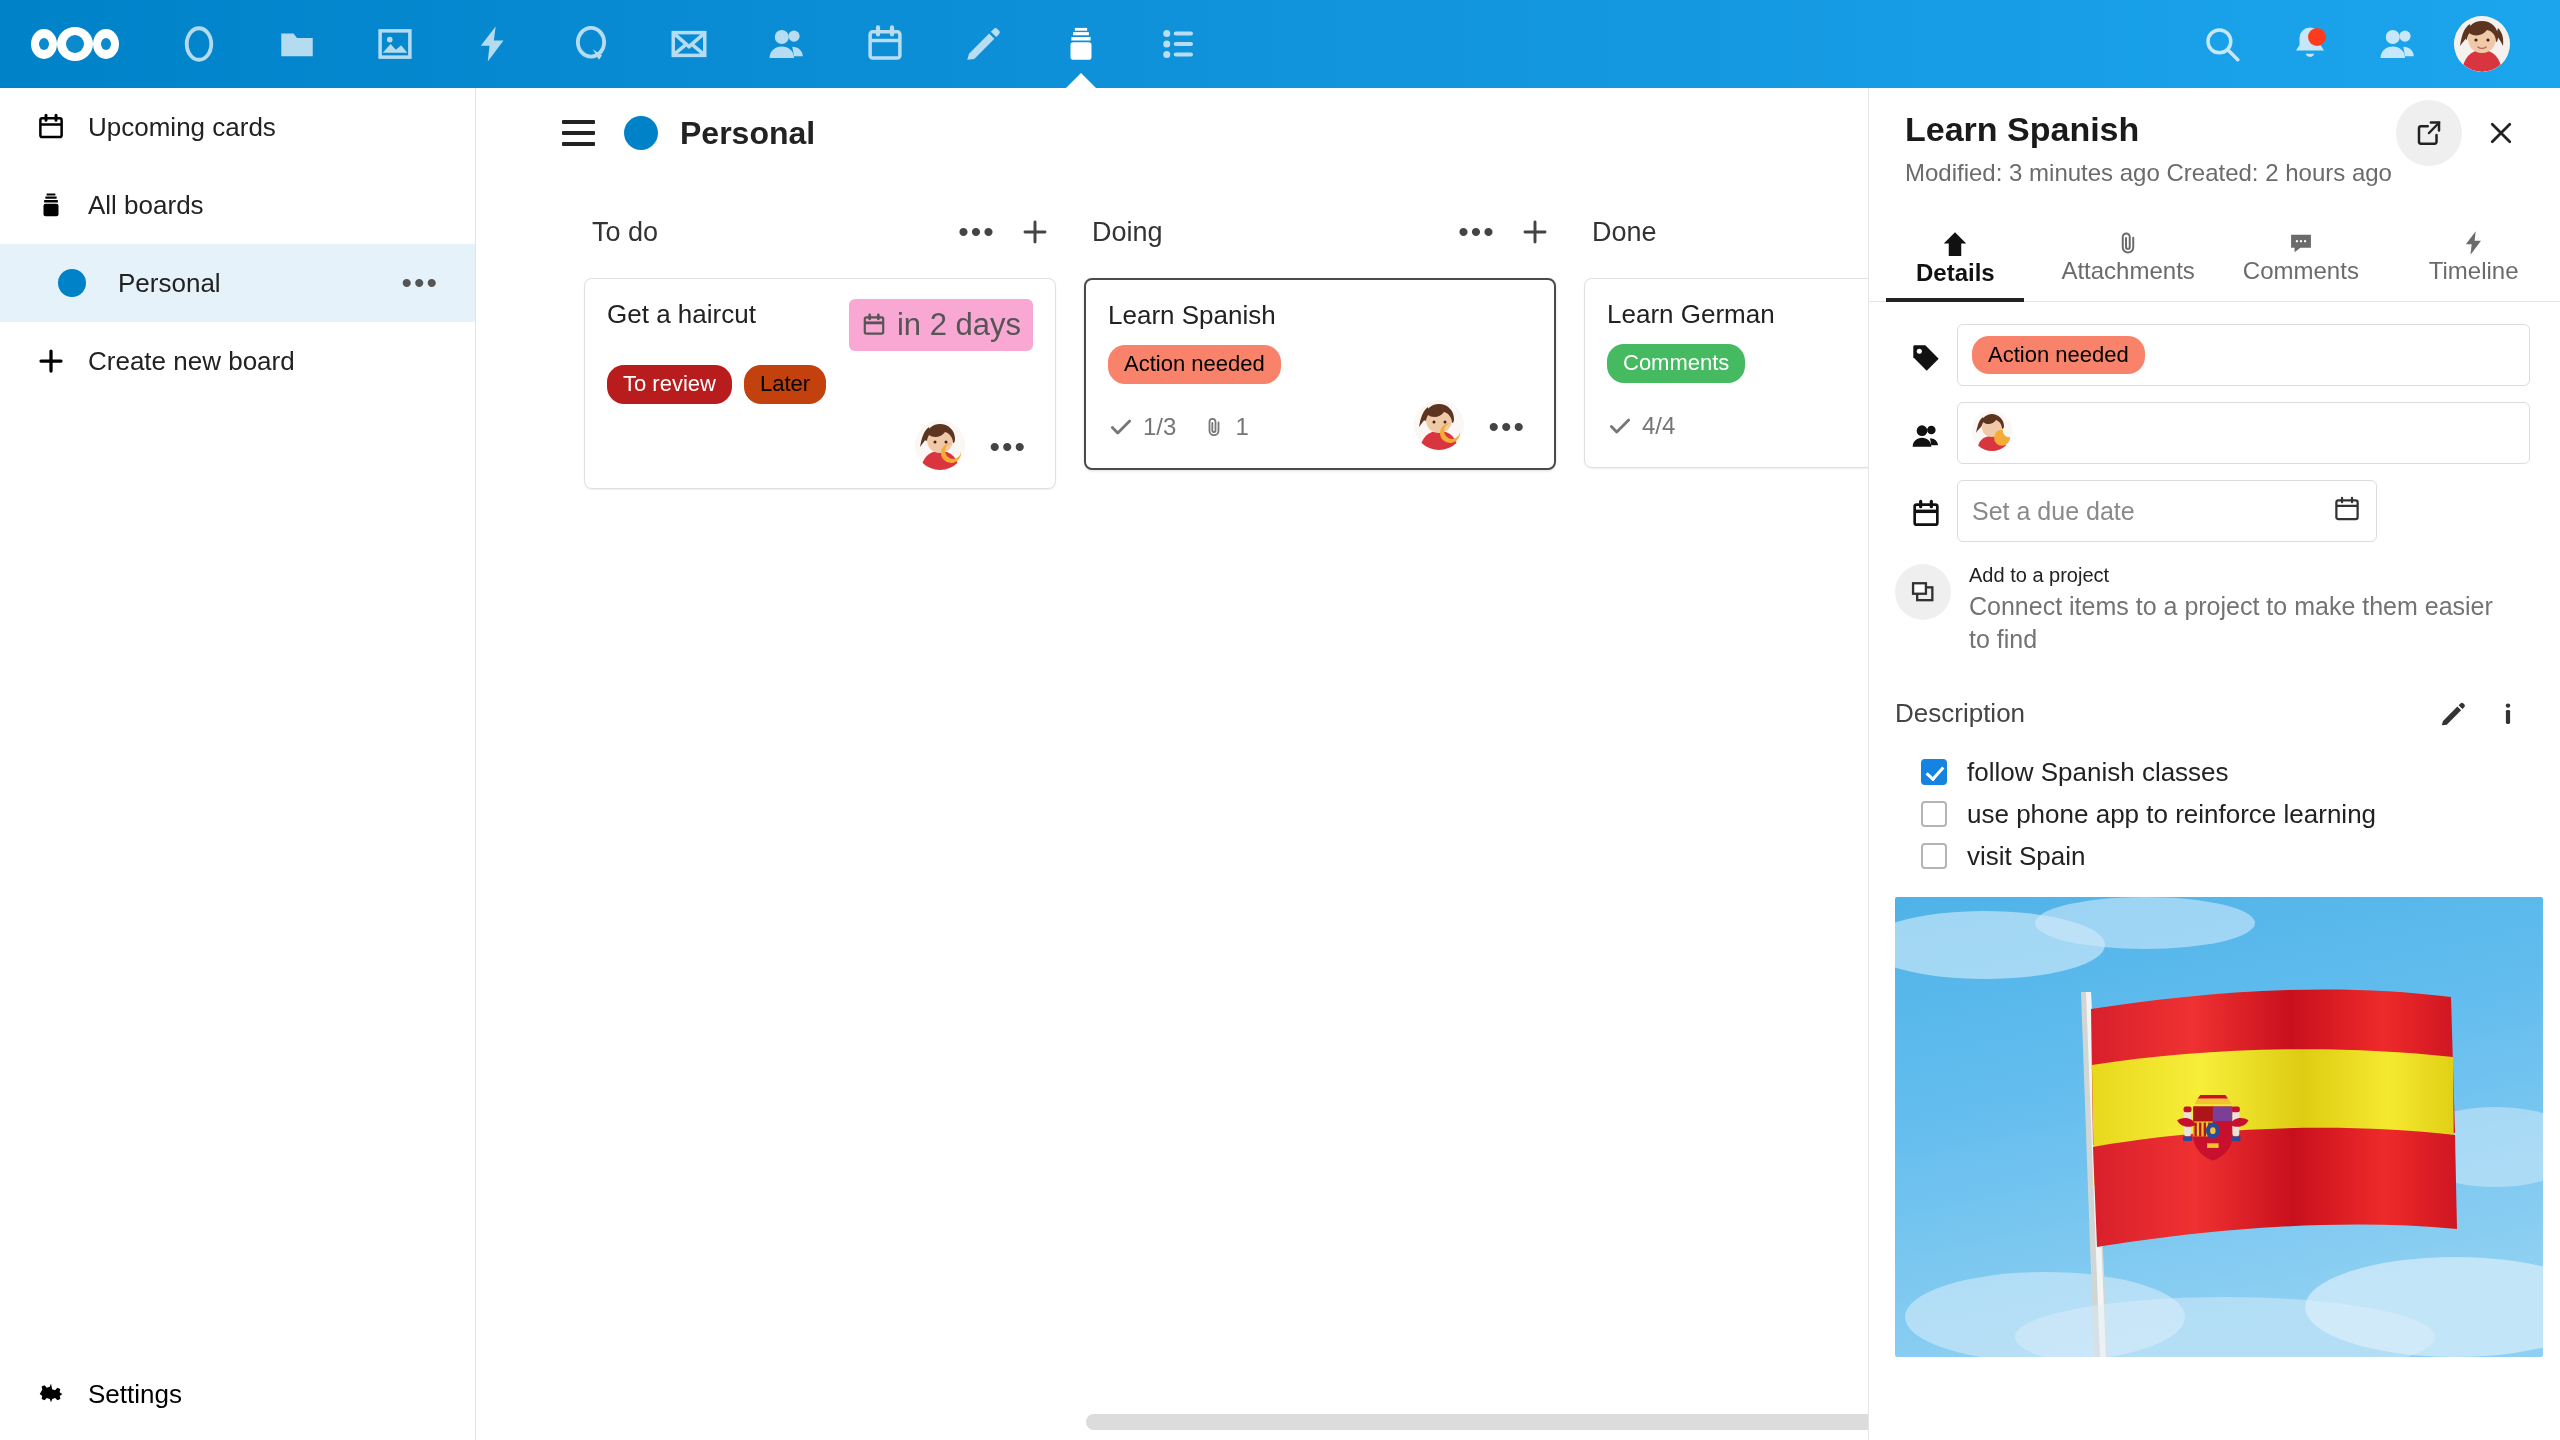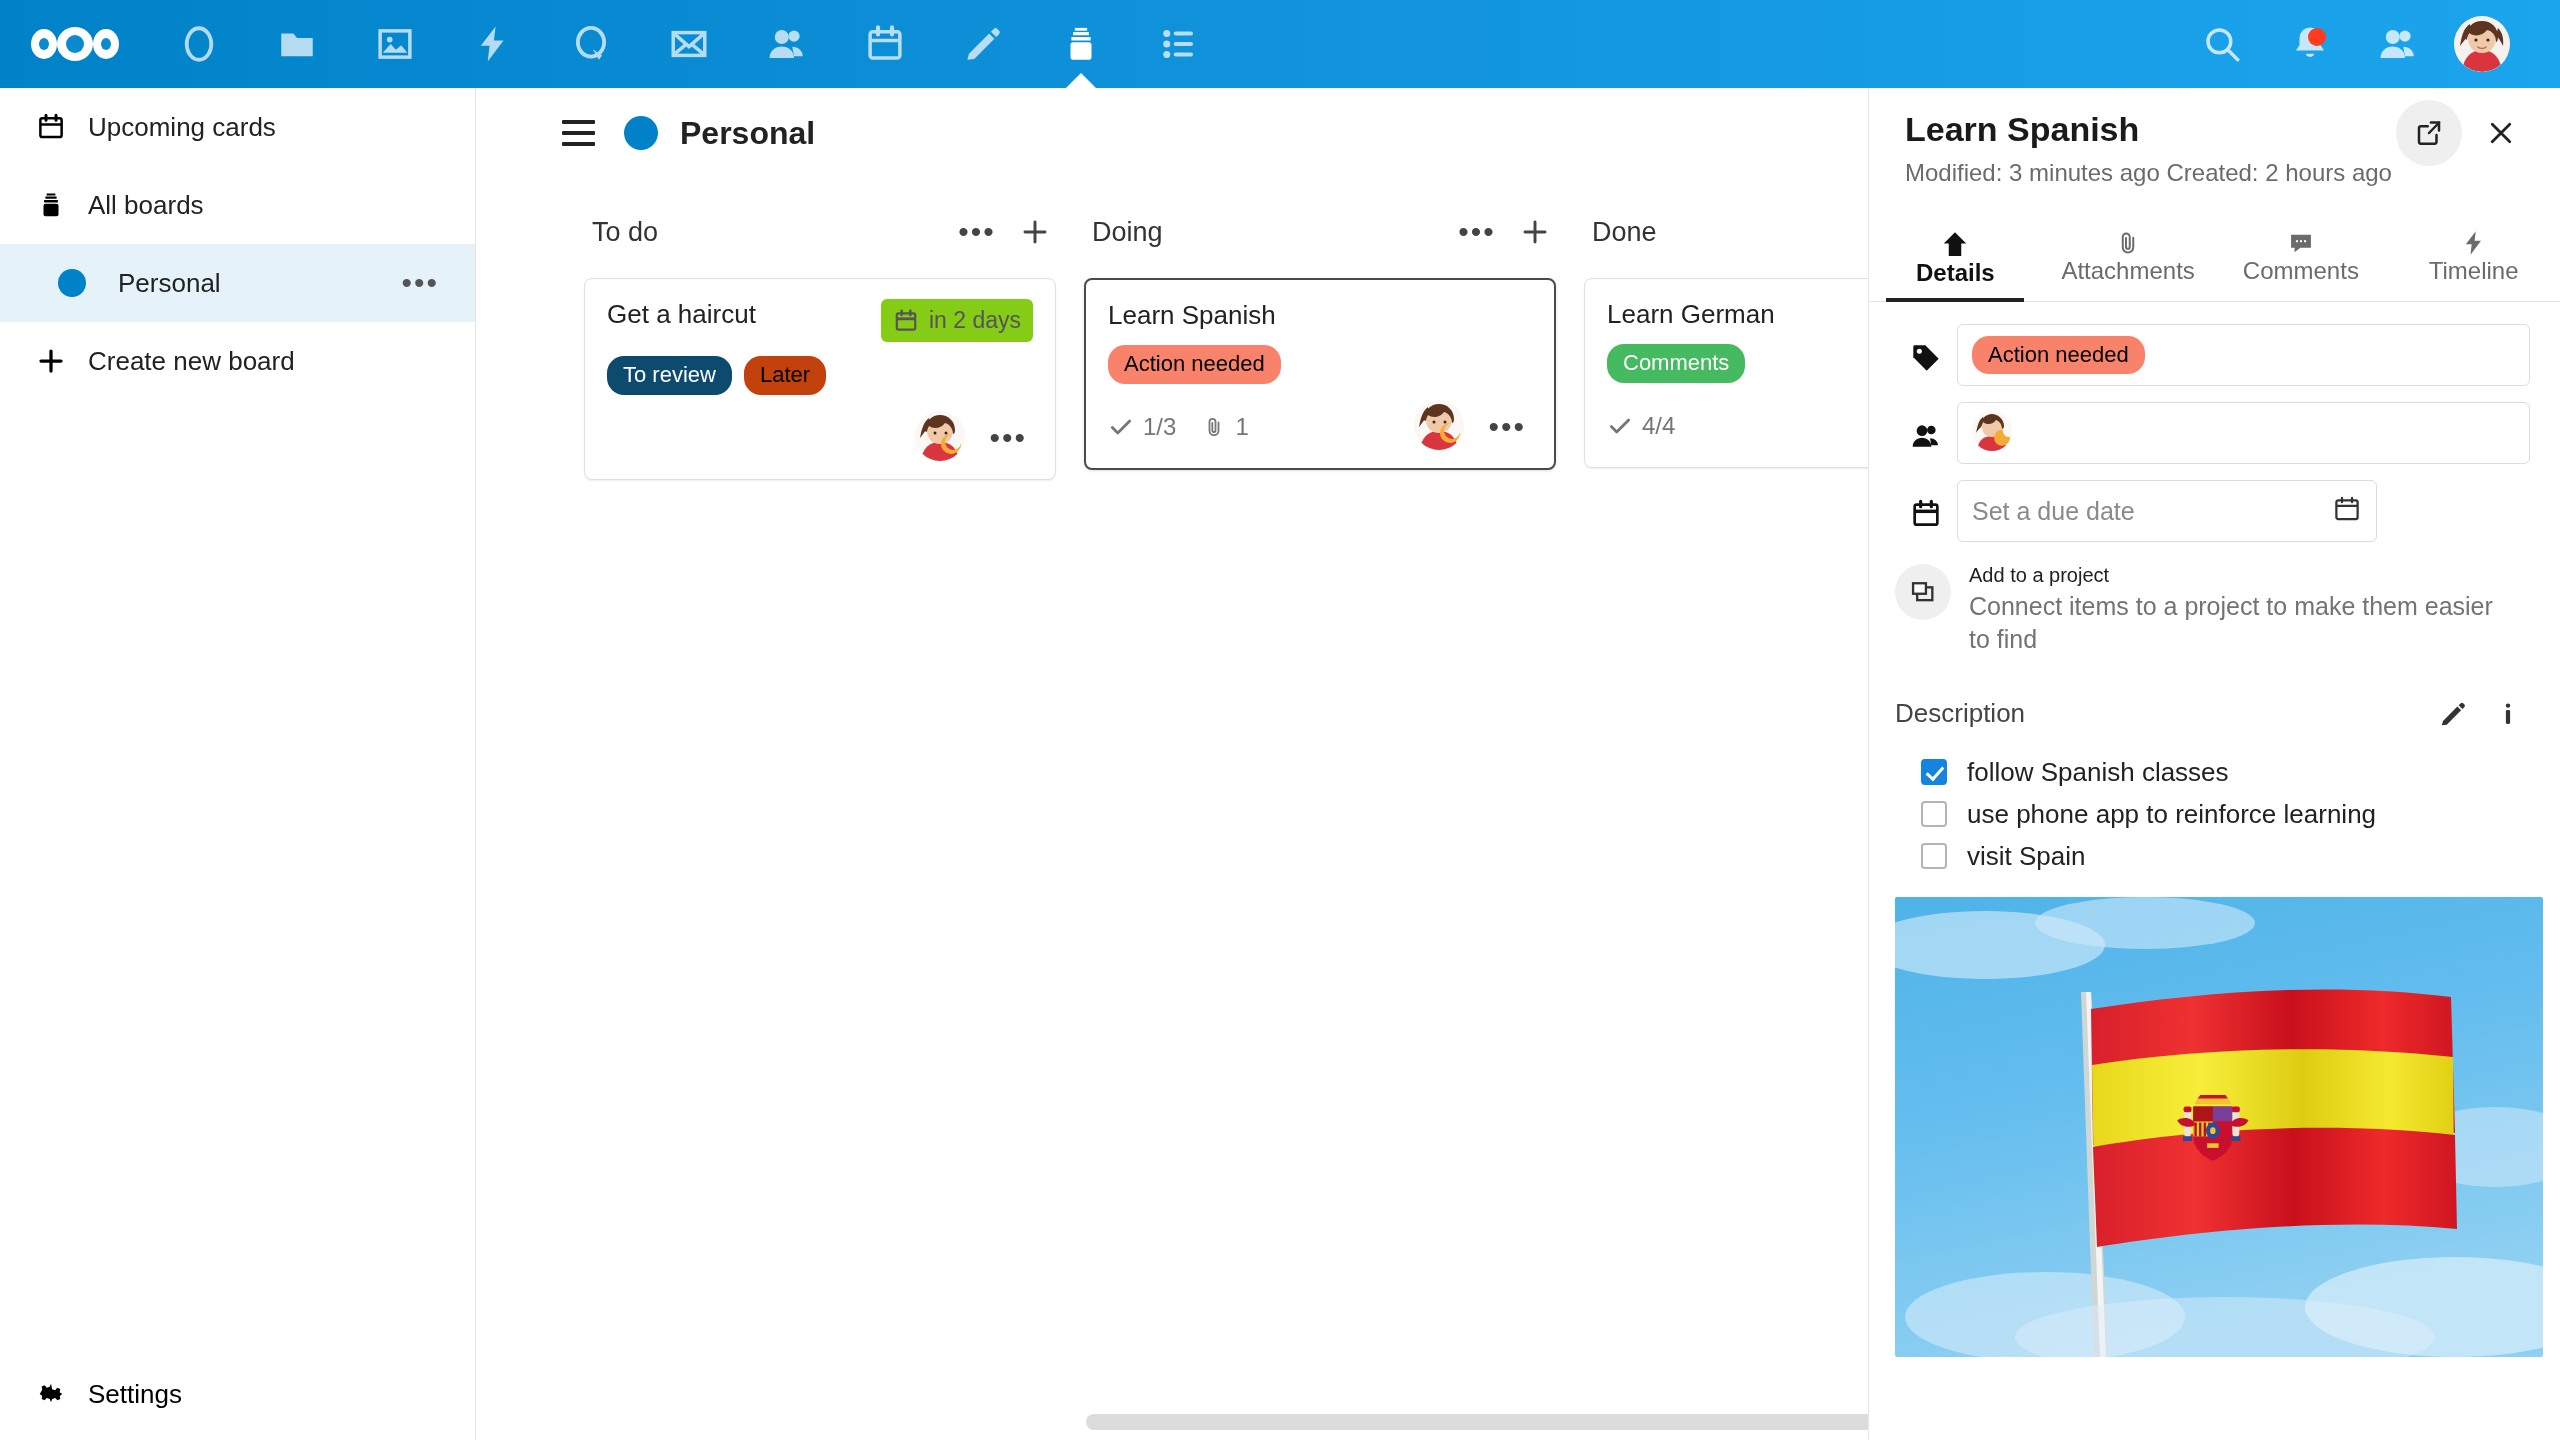--- a/index.html
+++ b/index.html
@@ -99,22 +99,22 @@
 
   .card {
     margin: 10px 14px 0 14px; background: #fff; border: 1px solid #e0e0e0;
     border-radius: 8px; padding: 20px 22px 14px 22px; cursor: pointer;
     box-shadow: 0 1px 2px rgba(0,0,0,.07); position: relative;
   }
   .card.selected { border: 2px solid #4a4a4a; box-shadow: 0 1px 3px rgba(0,0,0,.12); }
   .card-top { display: flex; align-items: flex-start; }
   .card-title { font-size: 26px; color: #222; line-height: 1.2; }
   .due-badge {
-    margin-left: auto; background: #84cc16; border-radius: 6px; padding: 8px 12px;
-    display: flex; align-items: center; gap: 10px; font-size: 23px; color: #555;
+    margin-left: auto; background: #f9a8d4; border-radius: 6px; padding: 8px 12px;
+    display: flex; align-items: center; gap: 10px; font-size: 31px; color: #555;
   }
   .tags { display: flex; gap: 12px; margin-top: 14px; flex-wrap: wrap; }
   .tag { border-radius: 17px; padding: 5px 16px; font-size: 22px; line-height: 1.3; }
   .card-bottom { display: flex; align-items: center; margin-top: 16px; min-height: 54px; }
   .card-stats { display: flex; align-items: center; gap: 26px; color: #767676; font-size: 24px; }
   .stat { display: flex; align-items: center; gap: 9px; }
   .card-right { margin-left: auto; display: flex; align-items: center; gap: 14px; }
   .card-avatar { width: 54px; height: 54px; position: relative; }
   .card-dots { color: #444; font-size: 30px; letter-spacing: 2px; line-height: 1; padding: 0 6px; cursor: pointer; }
 
@@ -432,21 +432,21 @@
           <span class="due-badge">
             <svg width="26" height="26" viewBox="0 0 24 24">
                 <rect x="3.5" y="5" width="17" height="15" rx="1.5" fill="none" stroke="#555" stroke-width="2"></rect>
                 <path d="M3.5 10h17" stroke="#555" stroke-width="2.6"></path>
                 <path d="M8 2.5v4M16 2.5v4" stroke="#555" stroke-width="2.4" stroke-linecap="round"></path>
               </svg>
             <span>in 2 days</span>
           </span>
         </div>
         <div class="tags">
-          <span class="tag" style="background:#0c4a6e;color:#fff">To review</span>
+          <span class="tag" style="background:#b91c1c;color:#fff">To review</span>
           <span class="tag" style="background:#c2410c;color:#000">Later</span>
         </div>
         <div class="card-bottom">
           <div class="card-right">
             <span class="card-avatar">
               <svg width="54" height="54" viewBox="0 0 54 54">
                 <defs>
                     <clipPath id="cav1">
                       <circle cx="25" cy="25" r="25"></circle>
                     </clipPath>

